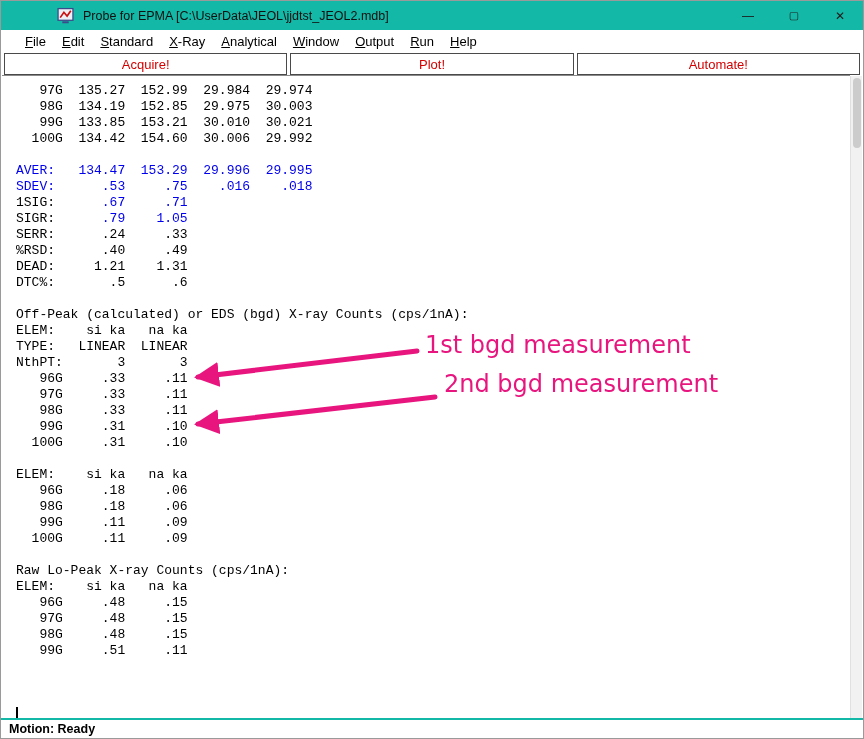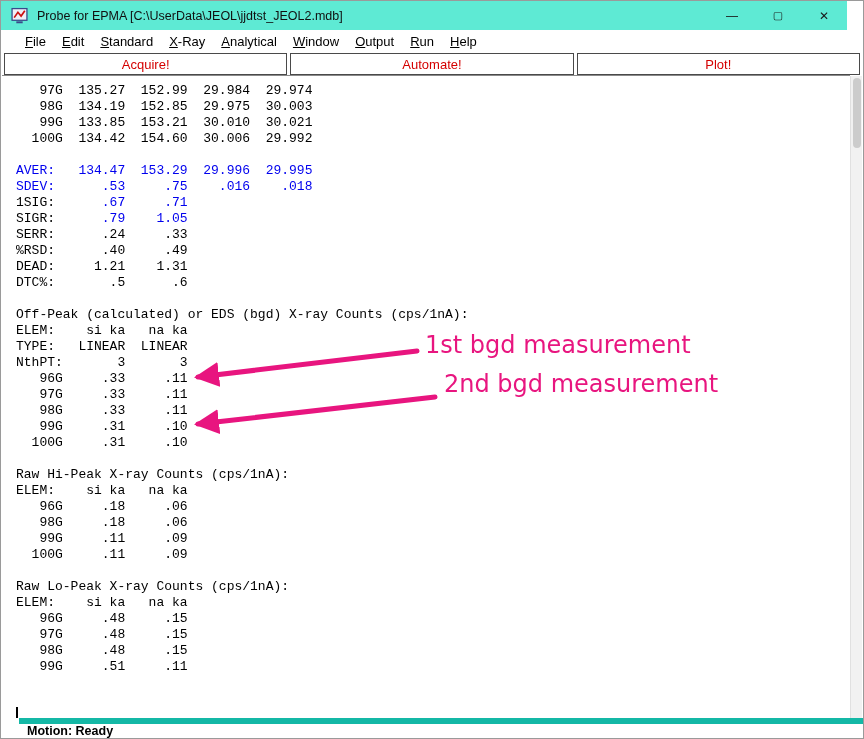--- a/index.html
+++ b/index.html
@@ -3,21 +3,21 @@
 <meta charset="utf-8">
 <style>
   * { margin:0; padding:0; box-sizing:border-box; }
   html,body { width:864px; height:739px; background:#e8e8e8; }
   .window {
     position:absolute; top:0; left:0; width:864px; height:739px;
     background:#fff; border:1px solid #9a9a9a; overflow:hidden;
     font-family:"Liberation Sans", sans-serif;
   }
   
-  .titlebar { position:absolute; top:0; left:0; right:16px; height:29px; background:#5eead4; display:flex; align-items:center; }
+  .titlebar { position:absolute; top:0; left:0; right:0; height:29px; background:#14b8a6; display:flex; align-items:center;padding-left:46px; }
   .app-icon { margin-left:10px; width:17px; height:17px; flex:0 0 auto; }
   .title-text { margin-left:9px; font-size:12.5px; color:#101010; white-space:nowrap; }
   .win-controls { position:absolute; right:0; top:0; height:29px; display:flex; }
   .win-btn { width:46px; height:29px; display:flex; align-items:center; justify-content:center; color:#1a1a1a; cursor:default; }
   .win-btn.minimize { font-size:12px; }
   .win-btn.maximize { font-size:11px; }
   .win-btn.close { font-size:12px; }
   
   .menubar { position:absolute; top:29px; left:0; right:0; height:23px; display:flex; align-items:center; padding-left:16px; font-size:13px; background:#fff; }
   .menu-item { display:inline-block; padding:2px 8px; color:#000; }
@@ -29,21 +29,21 @@
   
   .logarea { position:absolute; top:74px; left:1px; right:13px; bottom:20px; background:#fff; overflow:hidden; border-top:1px solid #8a8a8a; }
   #loglines { padding:7px 0 0 14px; }
   .logline { height:16px; white-space:pre; font-family:"Liberation Mono", monospace; font-size:13px; color:#000; }
   .logline .b { color:var(--log-blue); }
   .caret { position:absolute; left:14px; top:631px; width:2px; height:14px; background:#000; }
   
   .vscroll { position:absolute; top:75px; right:1px; width:12px; bottom:20px; background:#f1f1f1; border-left:1px solid #e0e0e0; }
   .vthumb { position:absolute; top:2px; left:2px; width:8px; height:70px; background:#cccccc; border-radius:4px; }
   
-  .bottombar { position:absolute; left:0; right:0; bottom:0; height:20px; border-top:6px solid #14b8a6; background:#fff; display:flex; align-items:center;margin-left:18px; }
+  .bottombar { position:absolute; left:0; right:0; bottom:0; height:20px; border-top:2px solid #14b8a6; background:#fff; display:flex; align-items:center; }
   .status-text { margin-left:8px; font-size:12.5px; font-weight:bold; color:#000; white-space:nowrap; }
   .bb-btn { position:absolute; top:18px; height:16px; border:1px solid #222; background:#fff; font-size:16px;
             display:flex; align-items:center; justify-content:center; font-family:"Liberation Sans", sans-serif; }
   .bb-cancel { right:69px; width:110px; color:#000; }
   .bb-pause { right:3px; width:63px; color:var(--pause-text);border-radius:7px; }
   
   #annotation-svg { position:absolute; inset:0; width:864px; height:739px; pointer-events:none; z-index:5; }
   .ann-label { position:absolute; font-family:"DejaVu Sans", sans-serif; font-size:24px; color:var(--annotation);
                z-index:6; pointer-events:none; white-space:nowrap; }
 </style>
@@ -73,22 +73,22 @@
       <span class="menu-item">X-Ray</span>
       <span class="menu-item">Analytical</span>
       <span class="menu-item">Window</span>
       <span class="menu-item">Output</span>
       <span class="menu-item">Run</span>
       <span class="menu-item">Help</span>
     </div>
 
   <div class="toolbar" id="toolbar">
       <div class="tb-btn">Acquire!</div>
+      <div class="tb-btn">Plot!</div>
       <div class="tb-btn">Automate!</div>
-      <div class="tb-btn">Plot!</div>
     </div>
 
   <div class="logarea">
     <div id="loglines">
         <div class="logline"><span class="k">   97G  135.27  152.99  29.984  29.974</span></div>
         <div class="logline"><span class="k">   98G  134.19  152.85  29.975  30.003</span></div>
         <div class="logline"><span class="k">   99G  133.85  153.21  30.010  30.021</span></div>
         <div class="logline"><span class="k">  100G  134.42  154.60  30.006  29.992</span></div>
         <div class="logline"></div>
         <div class="logline"><span class="b">AVER:   134.47  153.29  29.996  29.995</span></div>
@@ -103,21 +103,20 @@
         <div class="logline"><span class="k">Off-Peak (calculated) or EDS (bgd) X-ray Counts (cps/1nA):</span></div>
         <div class="logline"><span class="k">ELEM:    si ka   na ka</span></div>
         <div class="logline"><span class="k">TYPE:   LINEAR  LINEAR</span></div>
         <div class="logline"><span class="k">NthPT:       3       3</span></div>
         <div class="logline"><span class="k">   96G     .33     .11</span></div>
         <div class="logline"><span class="k">   97G     .33     .11</span></div>
         <div class="logline"><span class="k">   98G     .33     .11</span></div>
         <div class="logline"><span class="k">   99G     .31     .10</span></div>
         <div class="logline"><span class="k">  100G     .31     .10</span></div>
         <div class="logline"></div>
-        <div class="logline"><span class="k">Raw Hi-Peak X-ray Counts (cps/1nA):</span></div>
         <div class="logline"><span class="k">ELEM:    si ka   na ka</span></div>
         <div class="logline"><span class="k">   96G     .18     .06</span></div>
         <div class="logline"><span class="k">   98G     .18     .06</span></div>
         <div class="logline"><span class="k">   99G     .11     .09</span></div>
         <div class="logline"><span class="k">  100G     .11     .09</span></div>
         <div class="logline"></div>
         <div class="logline"><span class="k">Raw Lo-Peak X-ray Counts (cps/1nA):</span></div>
         <div class="logline"><span class="k">ELEM:    si ka   na ka</span></div>
         <div class="logline"><span class="k">   96G     .48     .15</span></div>
         <div class="logline"><span class="k">   97G     .48     .15</span></div>

